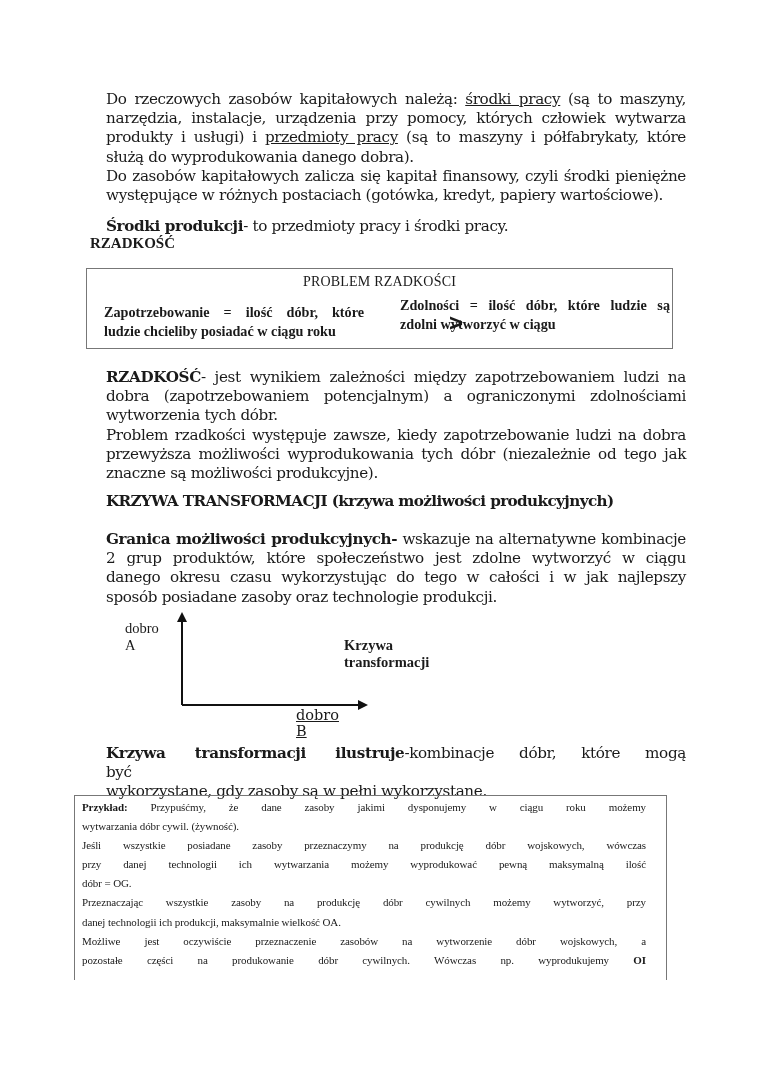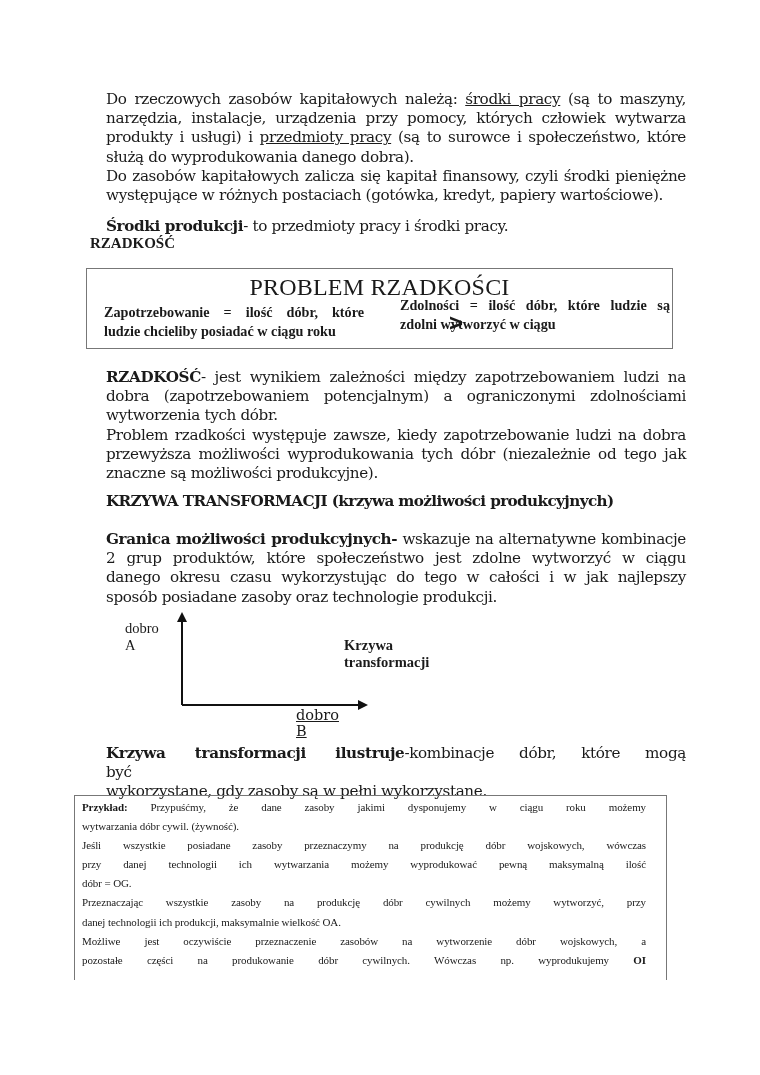--- a/index.html
+++ b/index.html
@@ -4,38 +4,38 @@
 <style>
   html, body { margin: 0; padding: 0; background: #ffffff; }
   body { width: 760px; height: 1075px; position: relative; overflow: hidden; color: #1a1a1a; }
   .para { position: absolute; left: 106px; width: 580px; font-family: "DejaVu Serif", serif; font-size: 15.2px; line-height: 19.2px; text-align: justify; letter-spacing: -0.35px; }
   .para b { font-weight: bold; }
   .u { text-decoration: underline; }
   .line { display: block; text-align: justify; text-align-last: justify; }
   .line.last { text-align-last: left; }
 
   .scarcity-box { position: absolute; left: 86px; top: 268px; width: 587px; height: 81px; border: 1px solid #777; box-sizing: border-box; font-family: "Liberation Serif", serif; }
-  .box-title { position: absolute; left: 0; right: 0; top: 5px; text-align: center; font-size: 24px; letter-spacing: 0.2px; }
+  .box-title { position: absolute; left: 0; right: 0; top: 5px; text-align: center; font-size: 14px; letter-spacing: 0.2px; }
   .box-left { position: absolute; left: 5px; top: 34px; width: 260px; font-weight: bold; font-size: 14.2px; line-height: 19px; margin-left: 12px; }
   .box-gt { position: absolute; left: 362px; top: 40px; font-family: "Liberation Sans", sans-serif; font-weight: bold; font-size: 24px; }
   .box-right { position: absolute; left: 313px; top: 27px; width: 270px; font-weight: bold; font-size: 14.2px; line-height: 19px; }
 
   .axis-label { position: absolute; font-family: "Liberation Serif", serif; font-size: 14.5px; margin-left: 8px; }
   .chart-title { position: absolute; font-family: "Liberation Serif", serif; font-weight: bold; font-size: 14.5px; }
 
   .example-box { position: absolute; left: 74px; top: 795px; width: 593px; height: 185px; border: 1px solid #777; border-bottom: none; box-sizing: border-box; font-family: "Liberation Serif", serif; font-size: 11px; line-height: 19.1px; padding: 2px 20px 0 7px; overflow: hidden; }
   .example-box .line { letter-spacing: -0.1px; }
 </style>
 </head>
 <body>
 
 <div class="para" style="top:90px;">
   <span class="line"><span>Do rzeczowych zasobów kapitałowych należą: </span><span class="u">środki pracy</span><span> (są to maszyny,</span></span>
   <span class="line">narzędzia, instalacje, urządzenia przy pomocy, których człowiek wytwarza</span>
-  <span class="line"><span>produkty i usługi) i </span><span class="u">przedmioty pracy</span><span> (są to surowce i społeczeństwo, które</span></span>
+  <span class="line"><span>produkty i usługi) i </span><span class="u">przedmioty pracy</span><span> (są to maszyny i półfabrykaty, które</span></span>
   <span class="line last">służą do wyprodukowania danego dobra).</span>
   <span class="line">Do zasobów kapitałowych zalicza się kapitał finansowy, czyli środki pieniężne</span>
   <span class="line last">występujące w różnych postaciach (gotówka, kredyt, papiery wartościowe).</span>
 </div>
 
 <div class="para" style="top:217px;">
   <span class="line last"><b>Środki produkcji</b><span>- to przedmioty pracy i środki pracy.</span></span>
 </div>
 <div style="position:absolute; left:90px; top:235px; font-family:'Liberation Serif', serif; font-weight:bold; font-size:15px;">RZADKOŚĆ</div>
 

